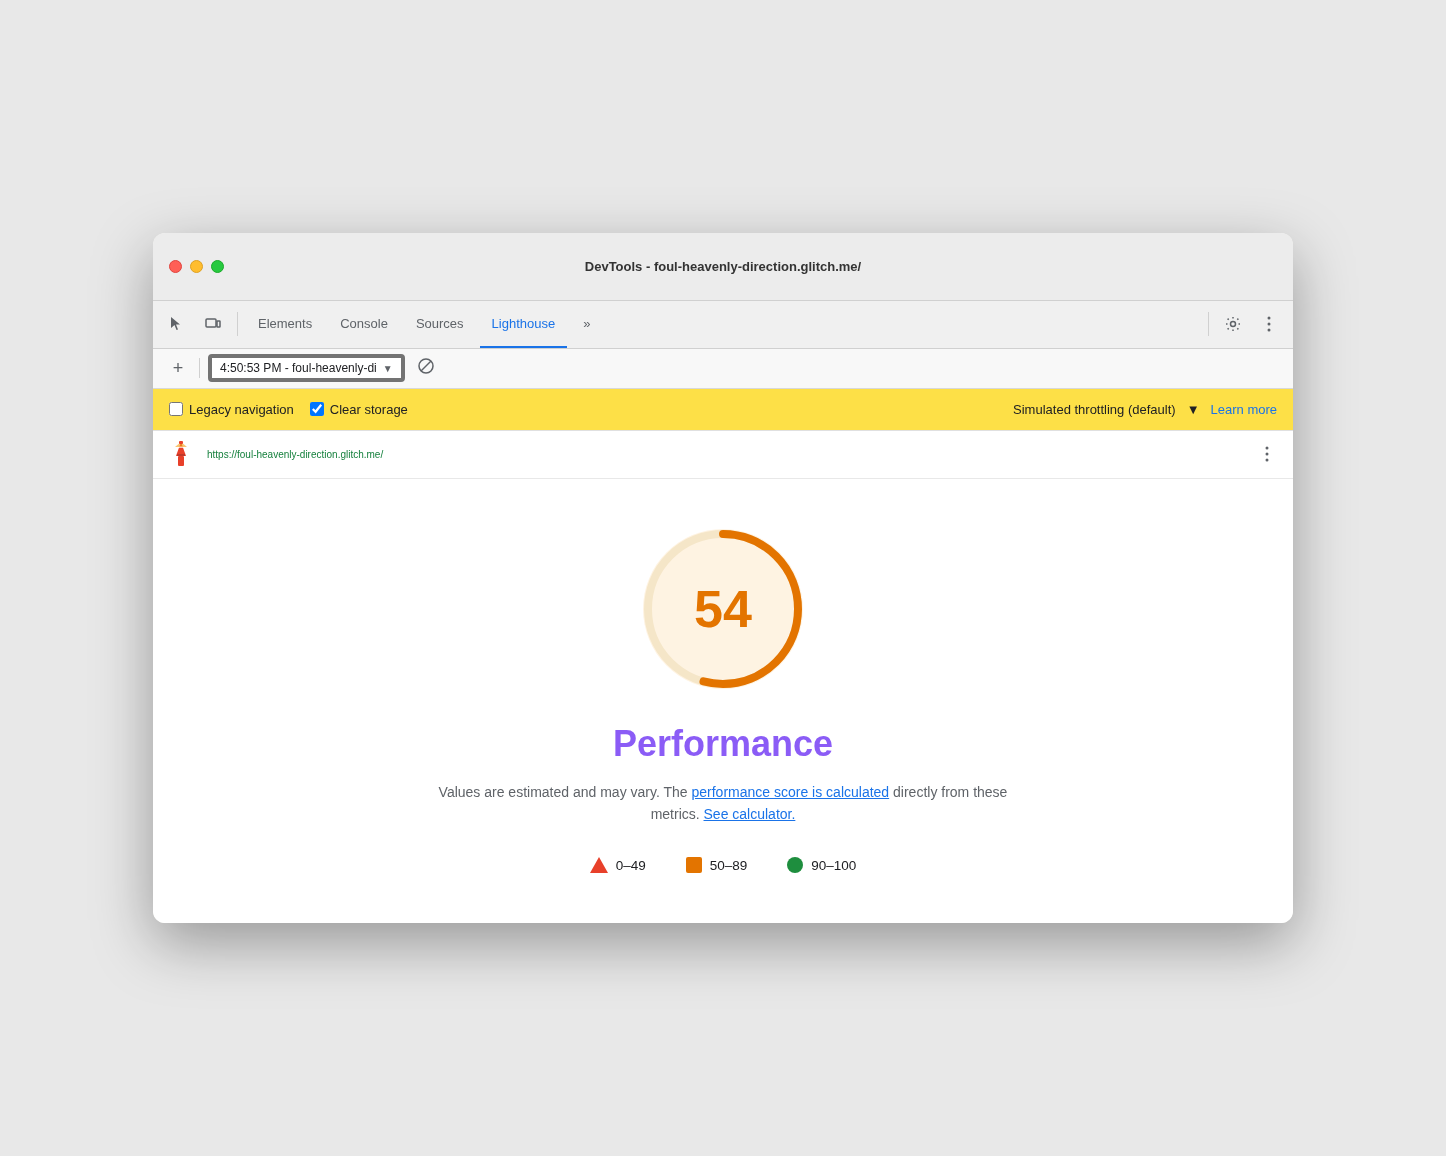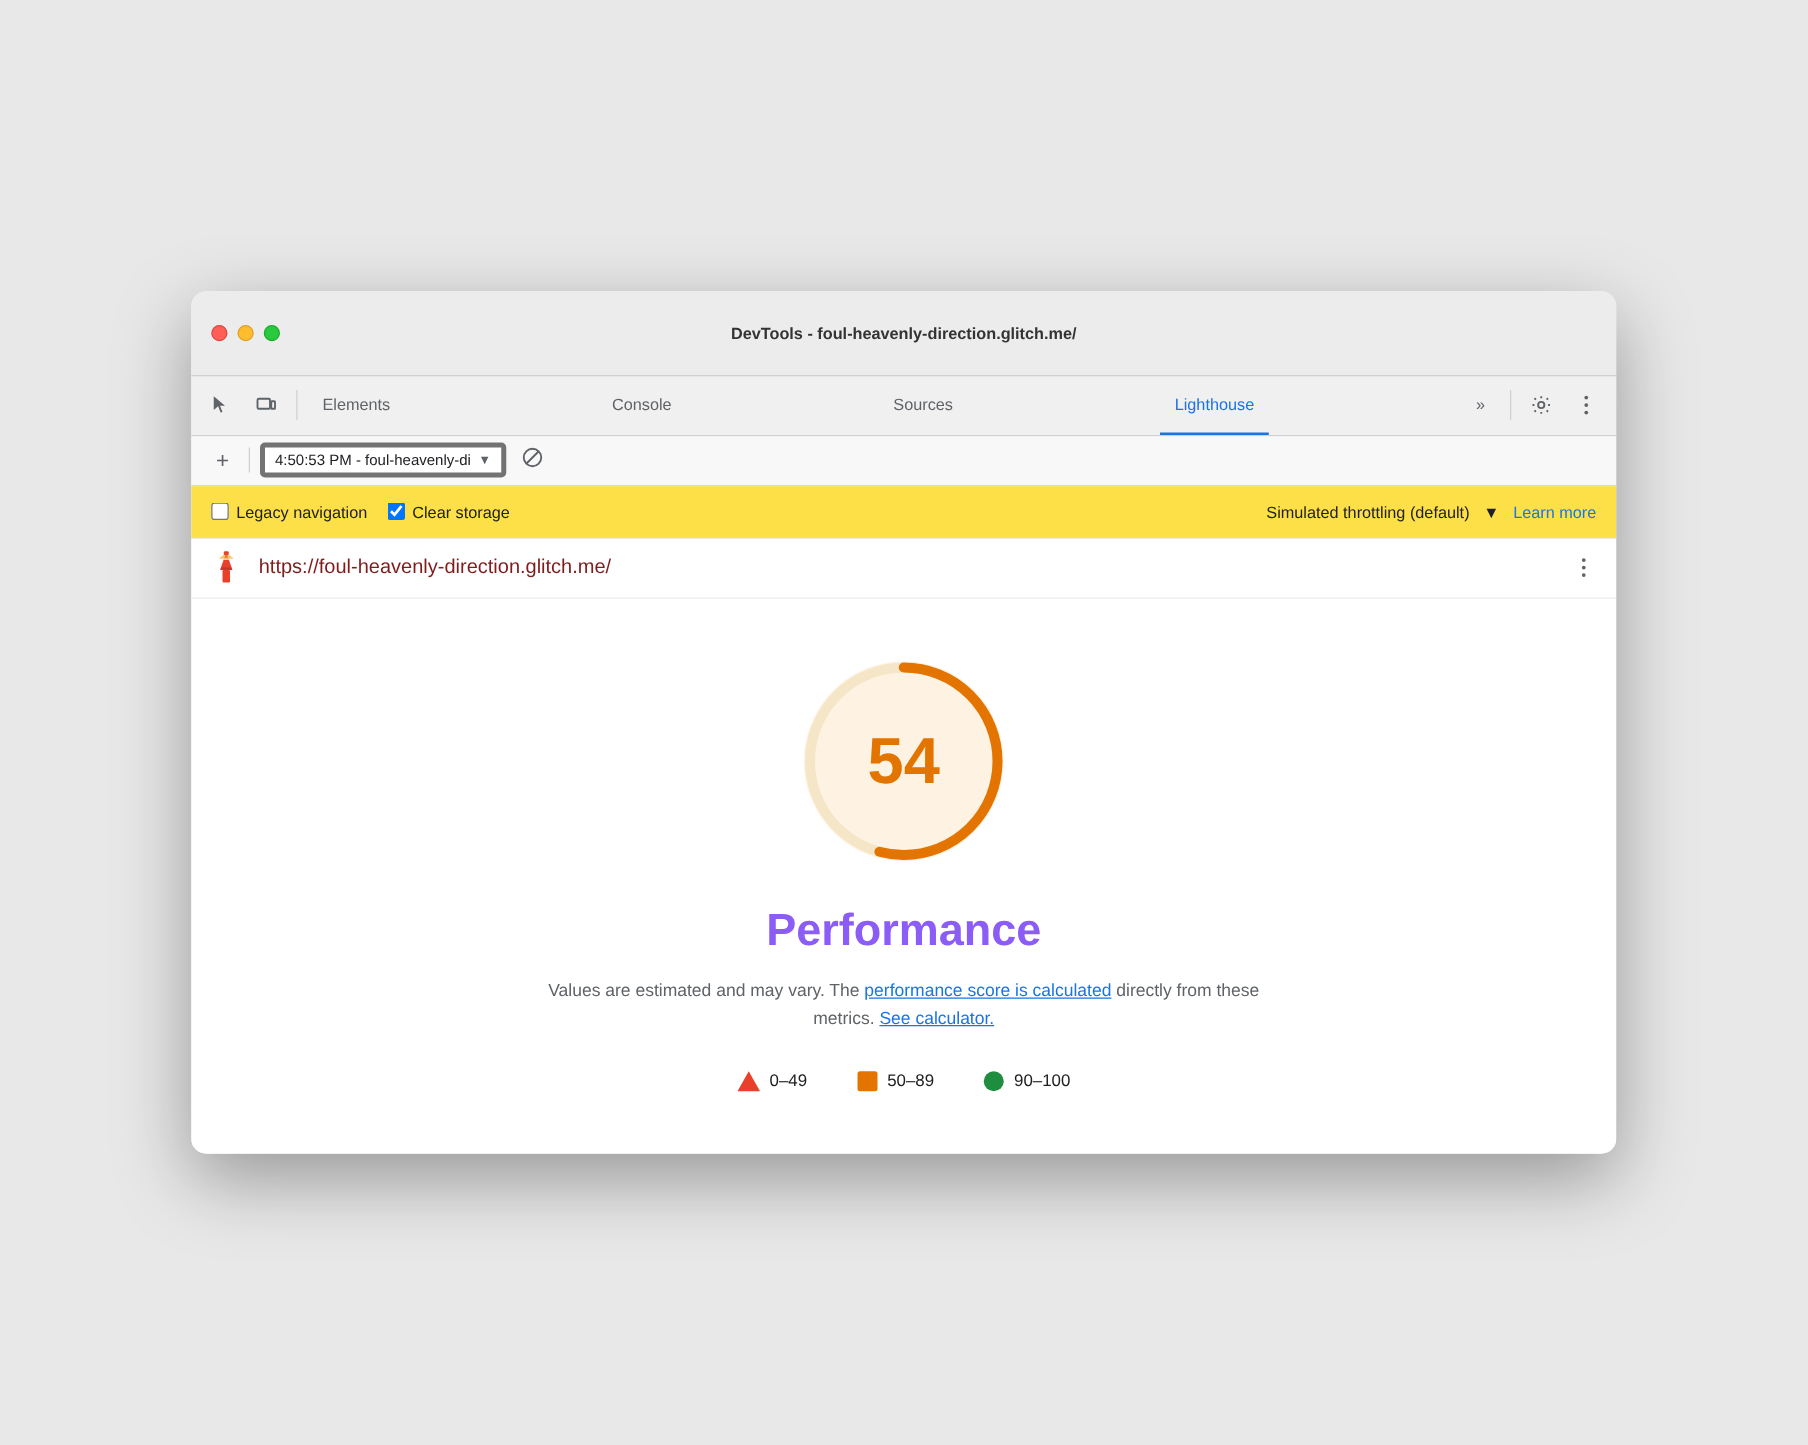--- a/index.html
+++ b/index.html
@@ -72,22 +72,21 @@
       width: 1px;
       height: 24px;
       background: #d0d0d0;
       margin: 0 4px;
     }
     .toolbar-tabs {
       display: flex;
       align-items: stretch;
       height: 48px;
       flex: 1;
-      gap: 16px;
-      justify-content: space-between;
+      gap: 4px;
     }
     .tab-item {
       padding: 0 12px;
       display: flex;
       align-items: center;
       font-size: 13px;
       color: #5f6368;
       cursor: pointer;
       border-bottom: 2px solid transparent;
       white-space: nowrap;
@@ -195,22 +194,22 @@
       align-items: center;
       padding: 0 12px;
       gap: 10px;
     }
     .lighthouse-icon {
       width: 32px;
       height: 32px;
       flex-shrink: 0;
     }
     .url-text {
-      font-size: 16px;
-      color: #7f1d1d;
+      font-size: 10px;
+      color: #15803d;
       flex: 1;
     }
     .more-btn {
       width: 28px;
       height: 28px;
       display: flex;
       align-items: center;
       justify-content: center;
       cursor: pointer;
       color: #5f6368;
@@ -278,20 +277,21 @@
       cursor: pointer;
     }
     
     .legend {
       display: flex;
       align-items: center;
       gap: 40px;
     }
     .legend-item {
       display: flex;
+      align-items: center;
       gap: 8px;
       font-size: 13.5px;
       color: #202124;
     }
     .legend-icon-red {
       width: 0;
       height: 0;
       border-left: 9px solid transparent;
       border-right: 9px solid transparent;
       border-bottom: 16px solid #e8402a;

